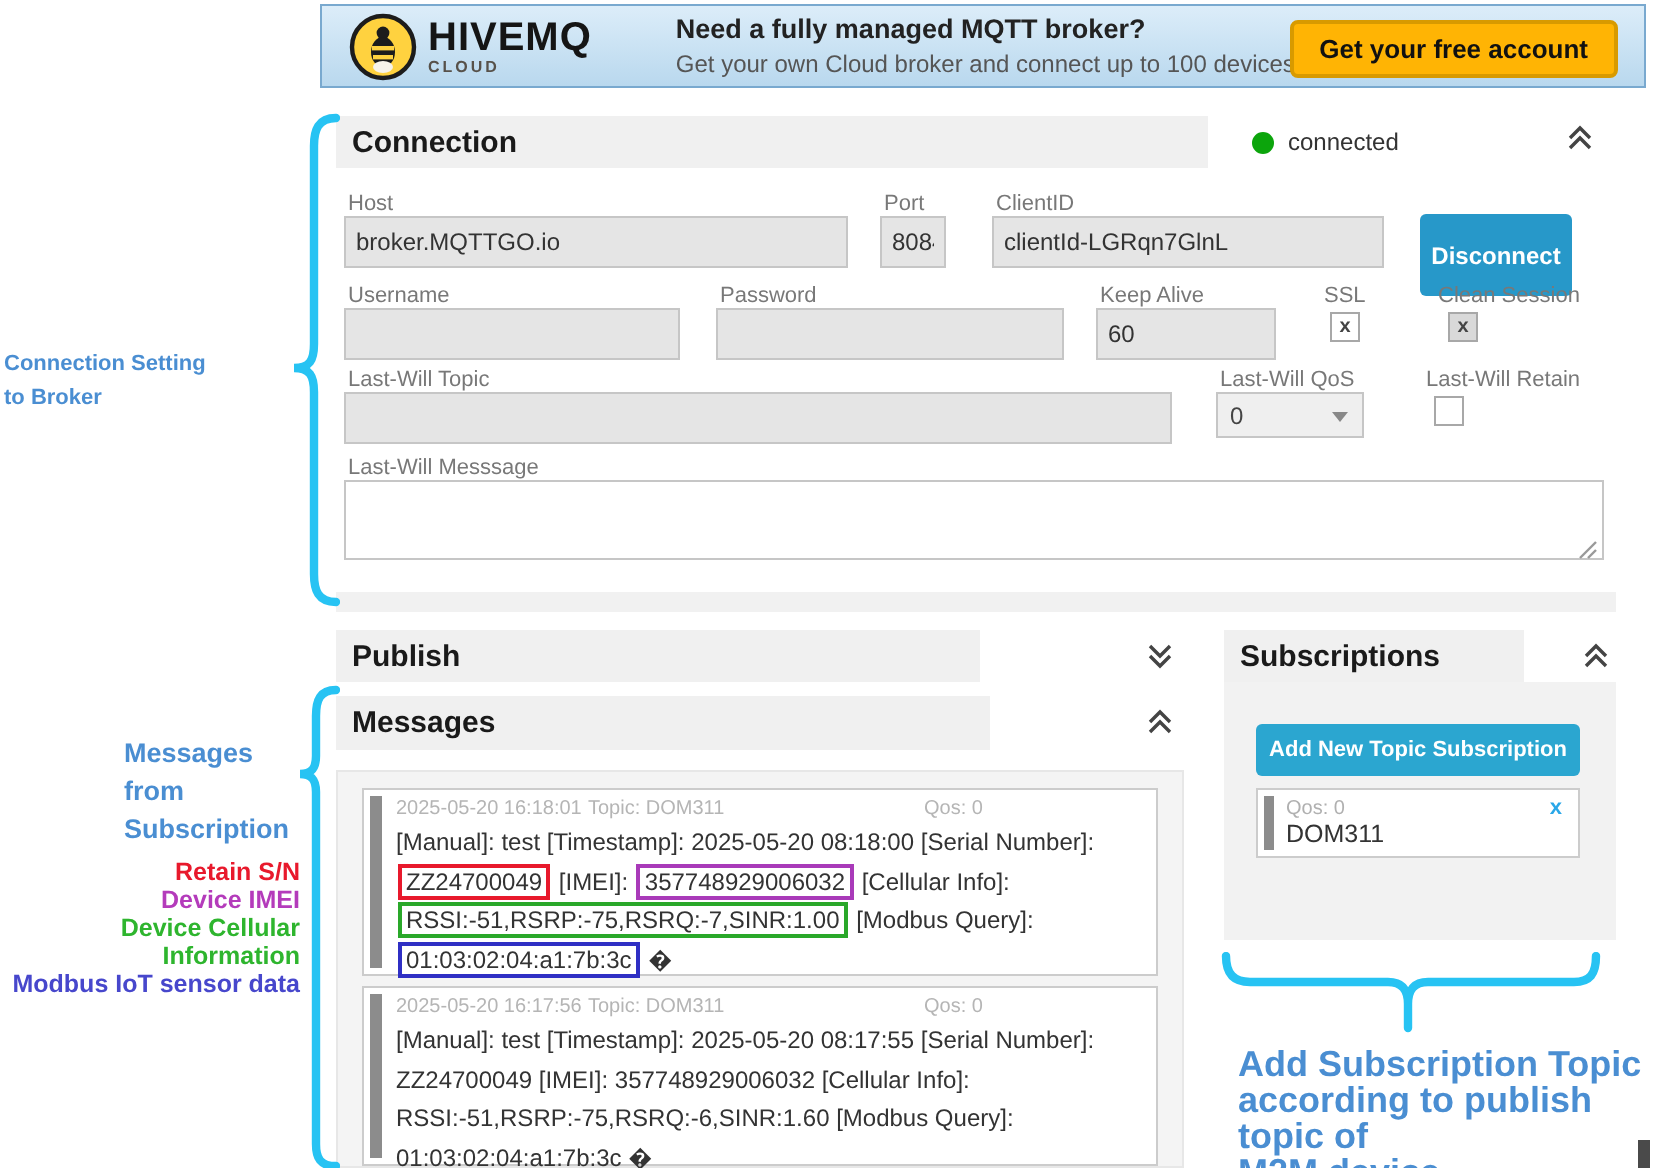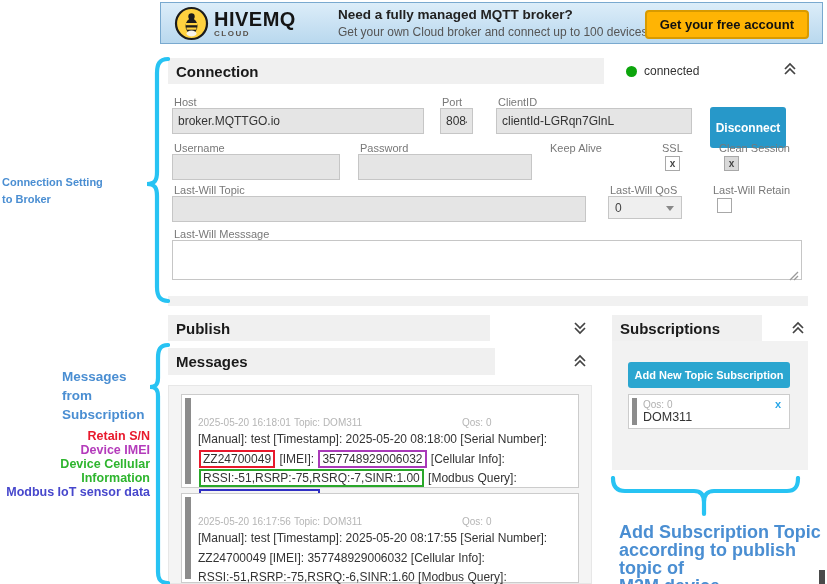--- a/index.html
+++ b/index.html
@@ -58,21 +58,21 @@
   .pub-row { left: 168px; top: 315px; width: 424px; height: 26px; }
   .pub-gray { left: 0; top: 0; width: 322px; height: 26px; }
   .msg-row { left: 168px; top: 348px; width: 424px; height: 27px; }
   .msg-gray { left: 0; top: 0; width: 327px; height: 27px; }
   .row-chevron { position: absolute; right: 4px; top: 6px; }
   .hdr-label { position: absolute; left: 8px; top: 5px; }
 
   .msg-container { left: 168px; top: 385px; width: 424px; height: 199px; background: #f4f4f4;
     border: 1px solid #e7e7e7; }
   .msg-card { position: absolute; left: 12px; width: 398px; background: #fff;
-    border: 1px solid #cccccc; padding: 20px 8px 0 16px; }
+    border: 1px solid #cccccc; padding: 2px 8px 0 16px; }
   .msg-card .bar { position: absolute; left: 3px; top: 3px; bottom: 3px; width: 6px; background: #8c8c8c; }
   .msg-head { display: flex; font-size: 10px; color: #b5b5b5; margin-top: 2px; }
   .msg-head .ts { width: 96px; }
   .msg-head .topic { width: 168px; }
   .msg-body { font-size: 12px; color: #333; line-height: 19.5px; margin-top: 2px; }
   .boxed { border: 2px solid; padding: 0 2px; margin: 0 1px; text-align: right; }
   .bx-red { border-color: #e8192c; }
   .bx-purple { border-color: #a93ab9; }
   .bx-green { border-color: #2aa82a; }
   .bx-blue { border-color: #2f2fc4; }
@@ -149,20 +149,21 @@
     <input class="f-input" style="left: 272px; top: 50px; width: 33px;" value="8084">
     <div class="f-label" style="left:330px;top:38px">ClientID</div>
     <input class="f-input" style="left: 328px; top: 50px; width: 196px;" value="clientId-LGRqn7GlnL">
     <button class="btn-teal" style="left:542px;top:49px;width:76px;height:41px">Disconnect</button>
 
     <div class="f-label" style="left:6px;top:84px">Username</div>
     <input class="f-input" style="left: 4px; top: 96px; width: 168px;" value="">
     <div class="f-label" style="left:192px;top:84px">Password</div>
     <input class="f-input" style="left: 190px; top: 96px; width: 174px;" value="">
     <div class="f-label" style="left:382px;top:84px">Keep Alive</div>
+    <input class="f-input" style="left: 380px; top: 96px; width: 90px;" value="60">
     <div class="f-label" style="left:494px;top:84px">SSL</div>
     <div class="checkbox" style="left:497px;top:98px">x</div>
     <div class="f-label" style="left:551px;top:84px">Clean Session</div>
     <div class="checkbox disabled" style="left:556px;top:98px">x</div>
 
     <div class="f-label" style="left:6px;top:126px">Last-Will Topic</div>
     <input class="f-input" style="left: 4px; top: 138px; width: 414px;" value="">
     <div class="f-label" style="left:442px;top:126px">Last-Will QoS</div>
     <div class="select" style="left:440px;top:138px;width:74px">
       <span>0</span>

